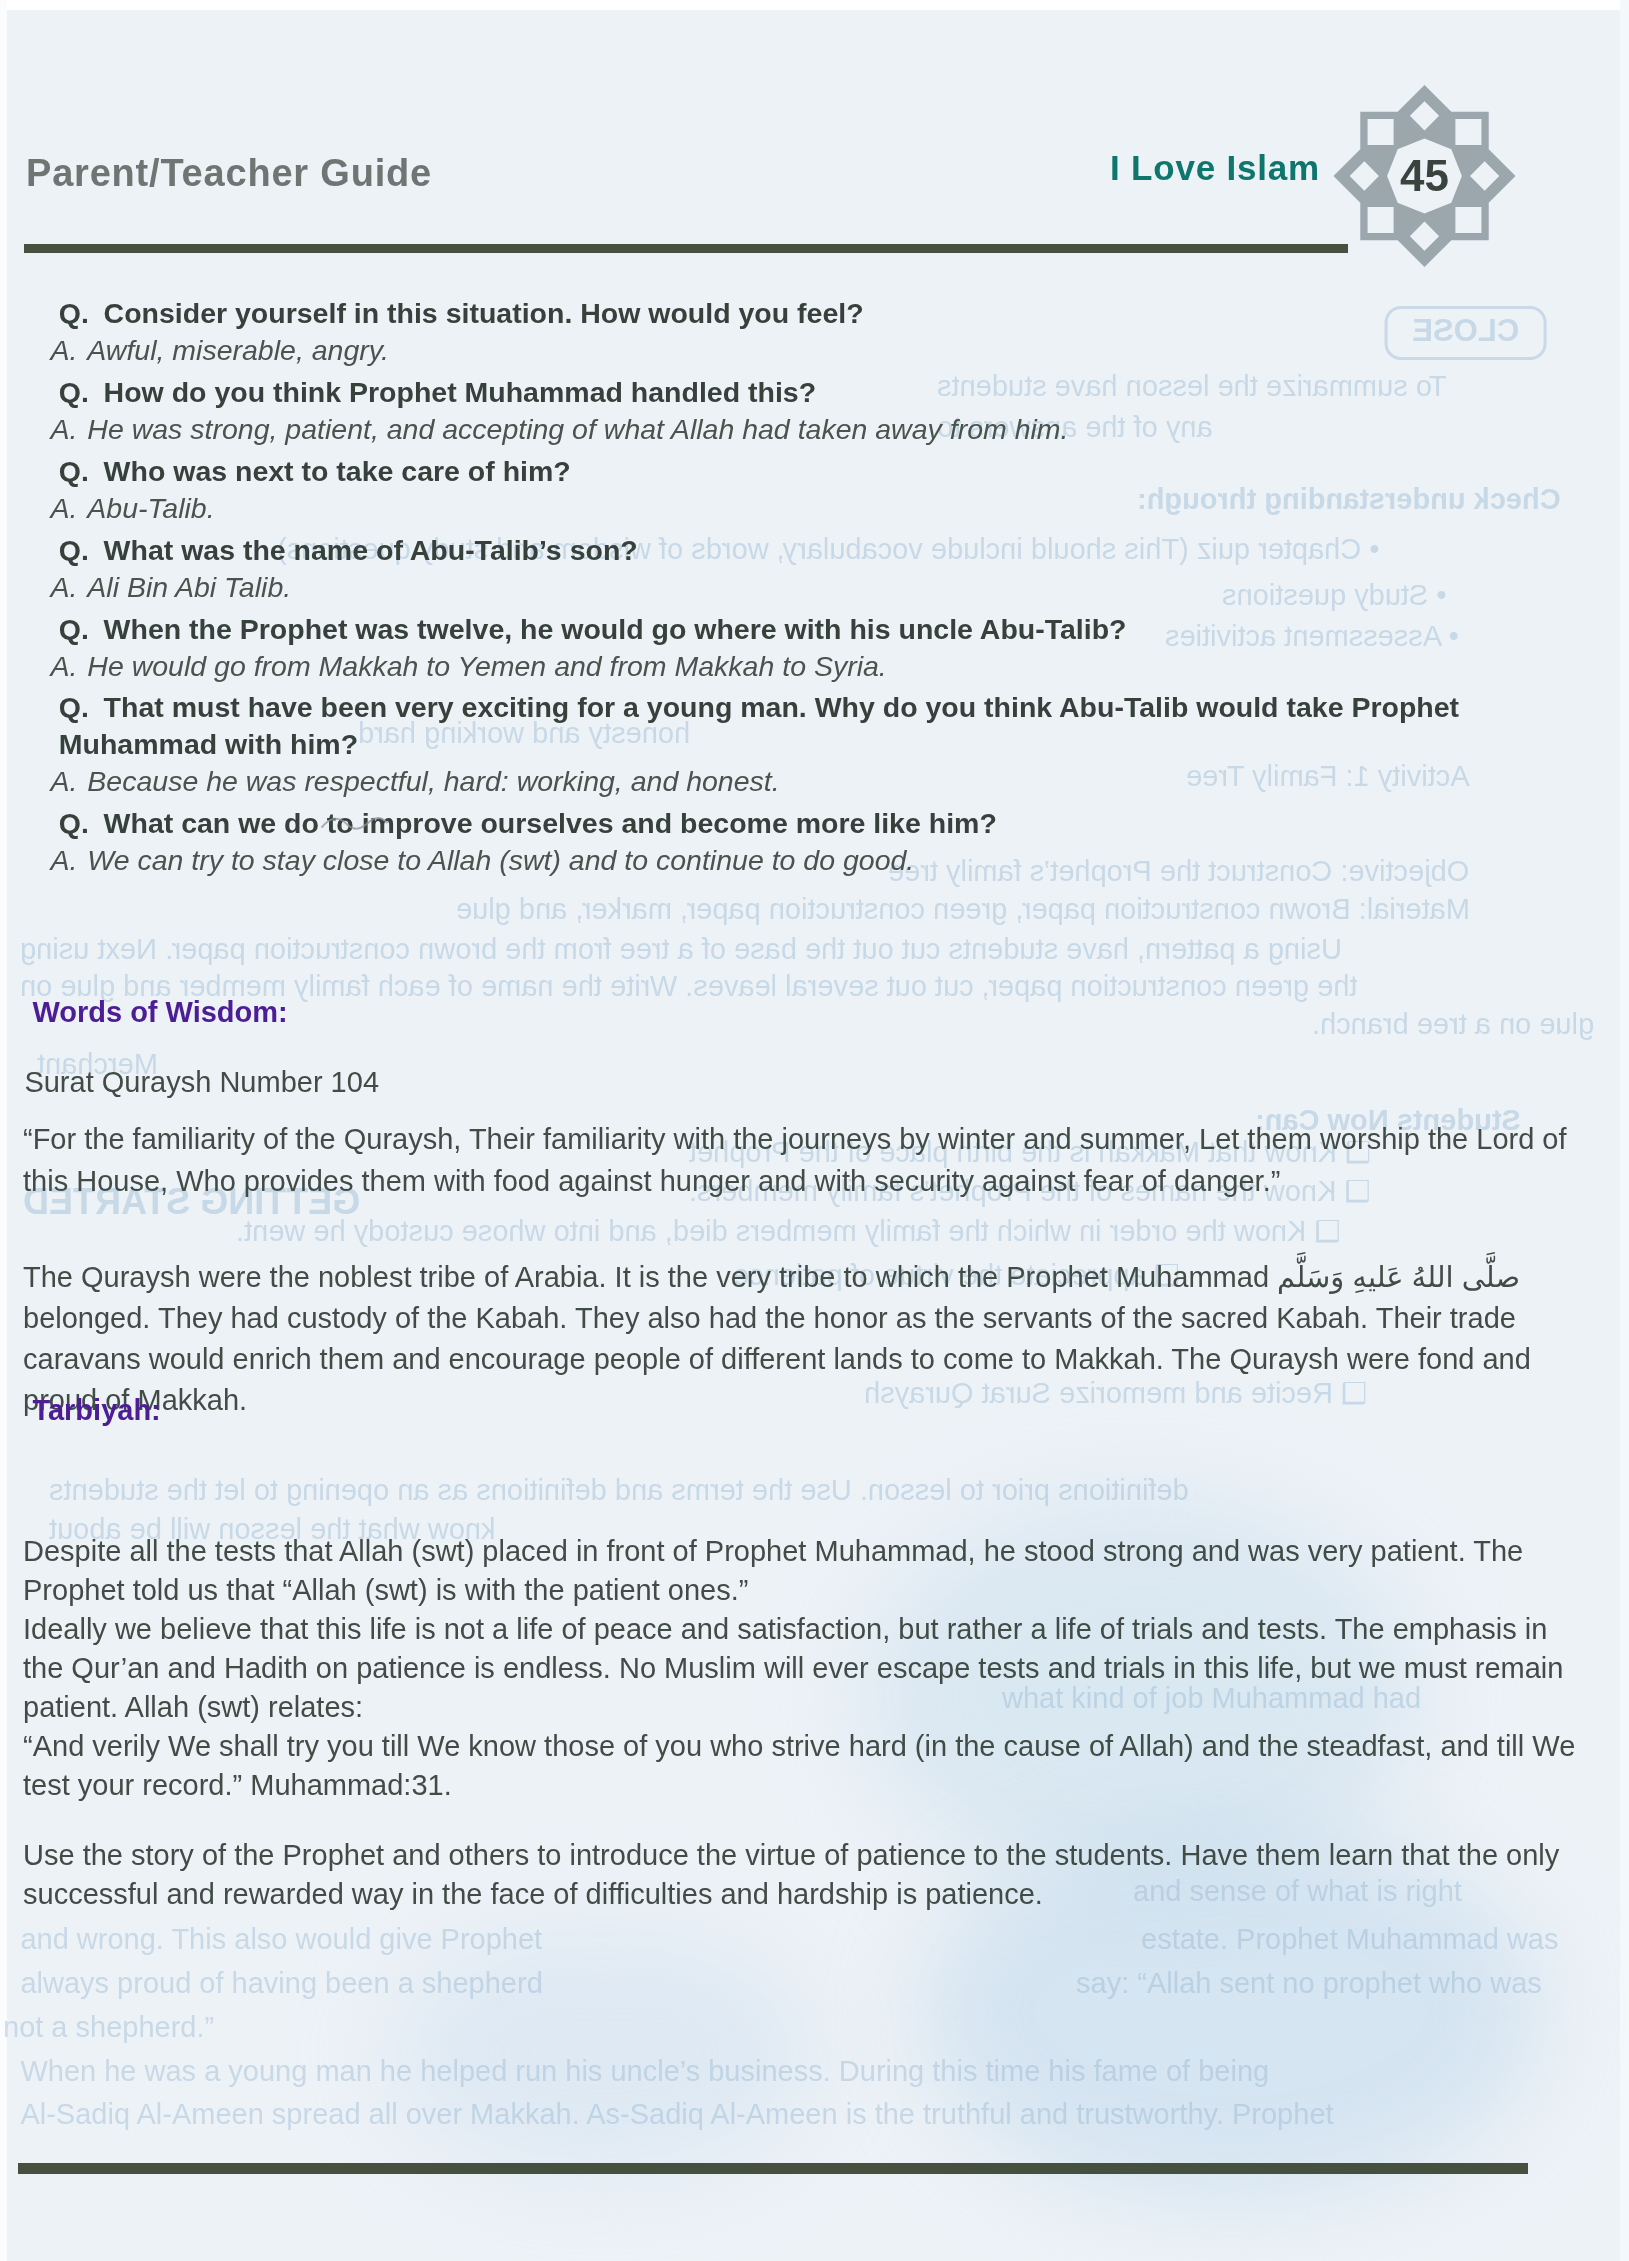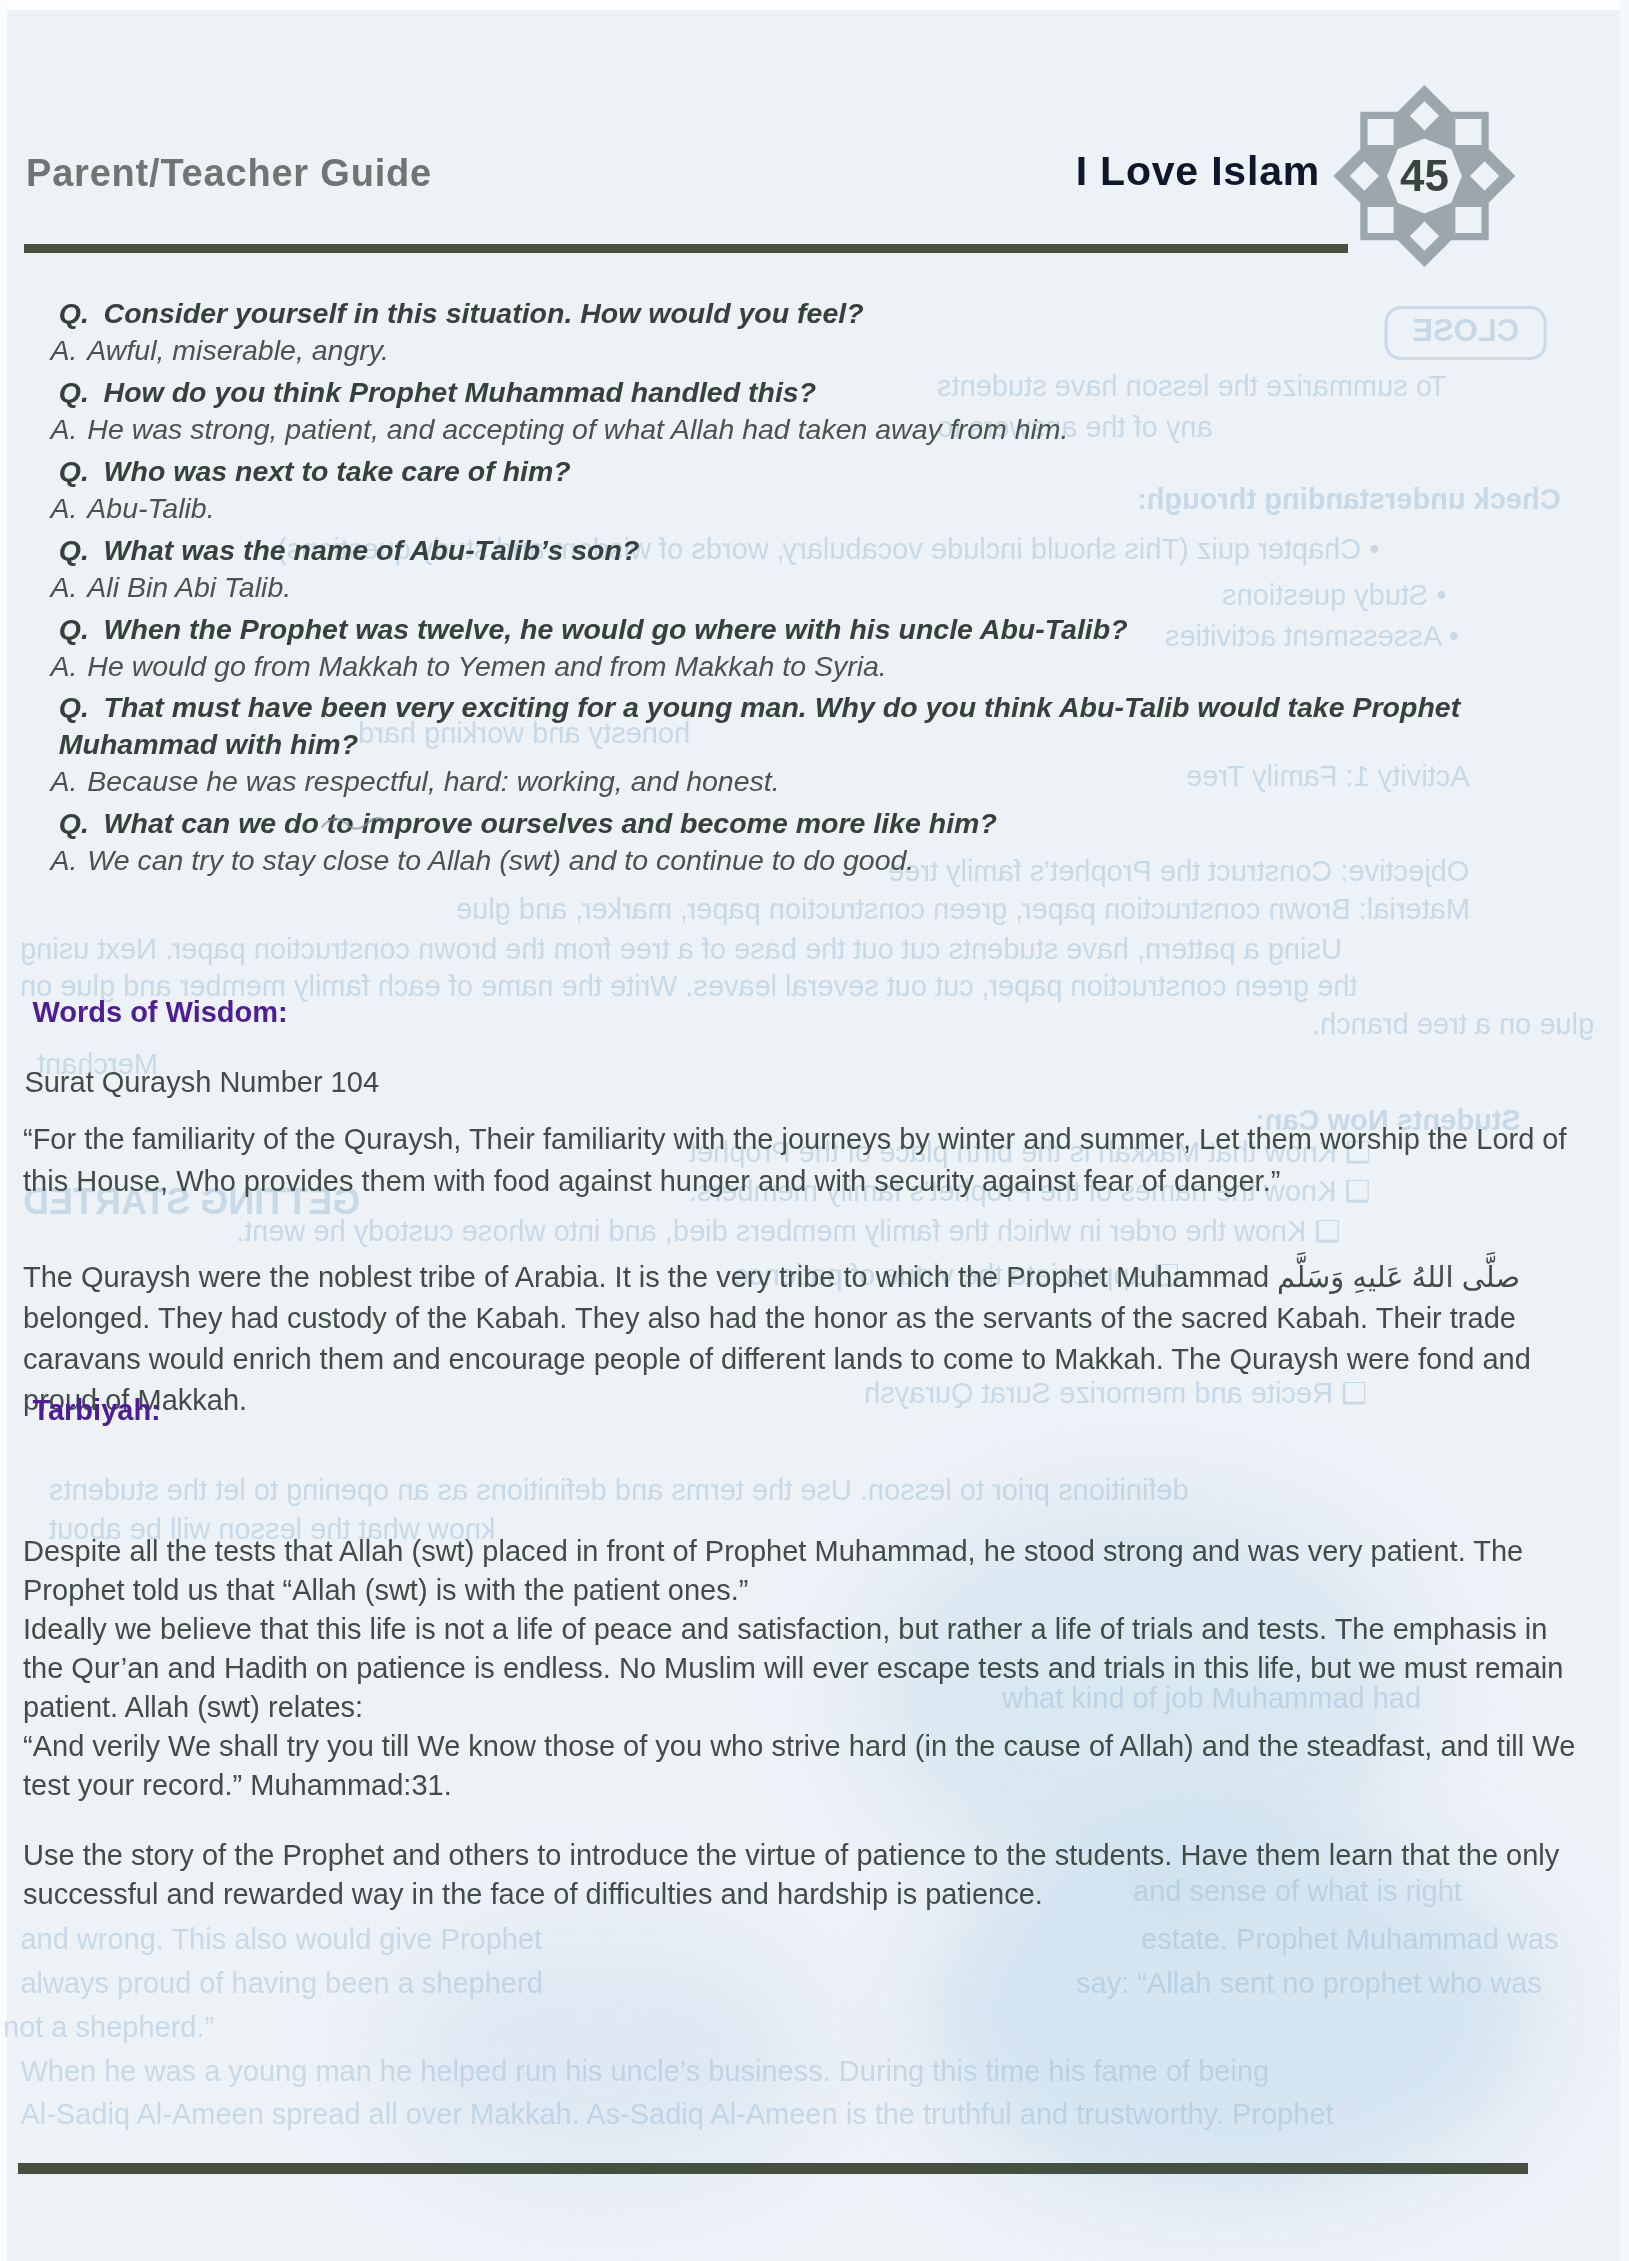--- a/index.html
+++ b/index.html
@@ -35,33 +35,32 @@
 
   
   .content{position:absolute;left:0;top:0;width:1630px;height:2261px;z-index:2;}
 
   .hdr-left{
     position:absolute;left:26px;top:152px;
     font-size:38px;font-weight:bold;letter-spacing:0.8px;color:#6e7573;
   }
   .hdr-right{
     position:absolute;right:310px;top:148px;
-    font-size:41px;font-weight:bold;letter-spacing:0.8px;color:#0f172a;
+    font-size:35px;font-weight:bold;letter-spacing:0.8px;color:#0f766e;
   }
   .star-badge{position:absolute;left:1331px;top:80px;width:187px;height:192px;}
   .rule-top{position:absolute;left:24.4px;top:244px;width:1324px;height:9px;background:#475140;}
   .rule-bottom{position:absolute;left:18px;top:2163px;width:1510px;height:11.4px;background:#45503f;}
 
   
   #qa-list{position:absolute;left:49px;top:295px;width:1540px;}
   .qa-item{margin-bottom:4.9px;}
   .qa-q{
     font-size:28.5px;line-height:37px;font-weight:bold;color:#36413b;
     padding-left:9.8px;
-    font-style:italic;
   }
   .qa-a{
     font-size:28.5px;line-height:37px;font-style:italic;color:#4a544e;
     padding-left:1.6px;
   }
   .qa-label{margin-right:14.7px;}
   .qa-a .qa-label{margin-right:9.8px;}
 
   .section-heading{
     position:absolute;left:24.4px;margin:8px;

